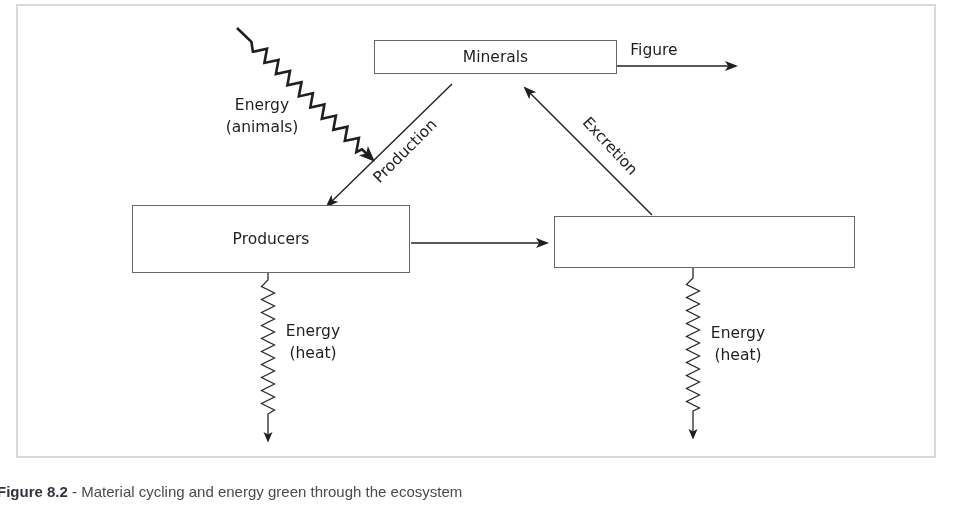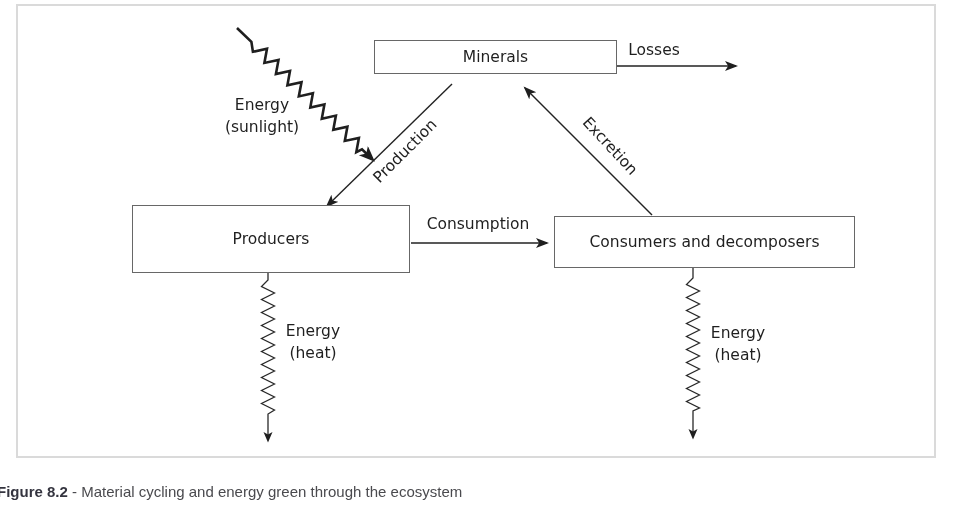--- a/index.html
+++ b/index.html
@@ -65,35 +65,33 @@
 
   <div class="box box-minerals">
     <span>Minerals</span>
   </div>
 
   <div class="box box-producers">
     <span>Producers</span>
   </div>
 
   <div class="box box-consumers">
-    <span>Consumers and decomposers</span>
   </div>
 
   <div class="lbl lbl-sunlight">
     <div>Energy</div>
-    <div>(sunlight)</div>
+    <div>(animals)</div>
   </div>
 
-  <div class="lbl lbl-losses">Losses</div>
+  <div class="lbl lbl-losses">Figure</div>
 
   <div class="lbl lbl-production">Production</div>
 
   <div class="lbl lbl-excretion">Excretion</div>
 
-  <div class="lbl lbl-consumption">Consumption</div>
 
   <div class="lbl lbl-heat-left">
     <div>Energy</div>
     <div>(heat)</div>
   </div>
 
   <div class="lbl lbl-heat-right">
     <div>Energy</div>
     <div>(heat)</div>
   </div>

